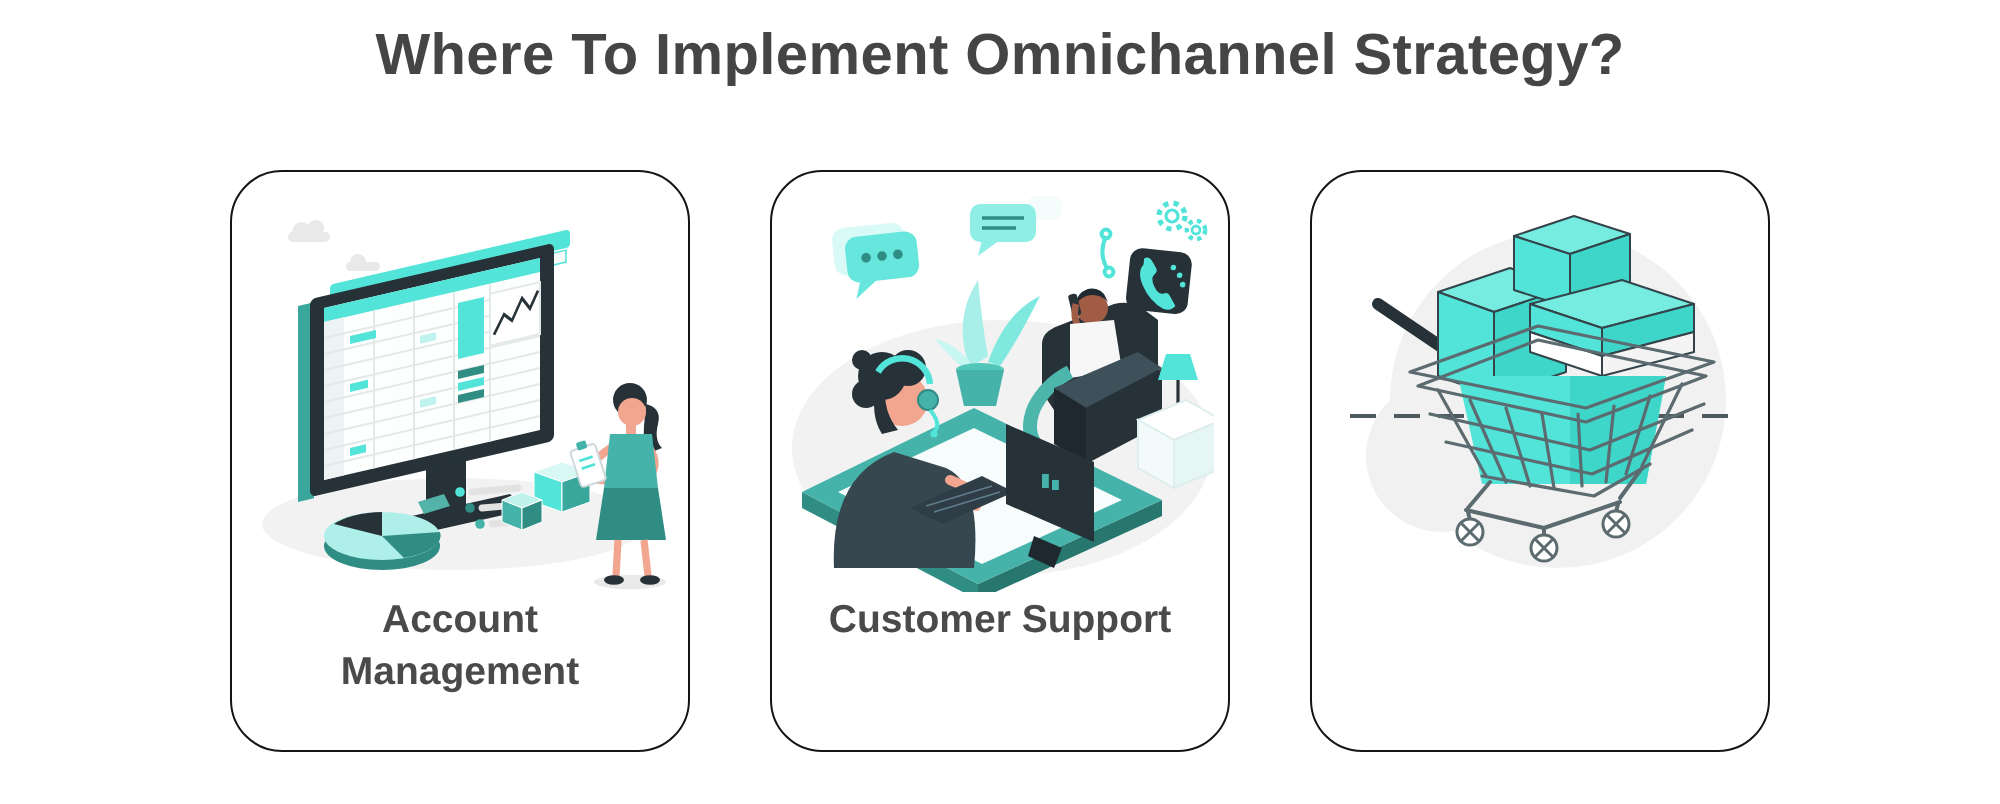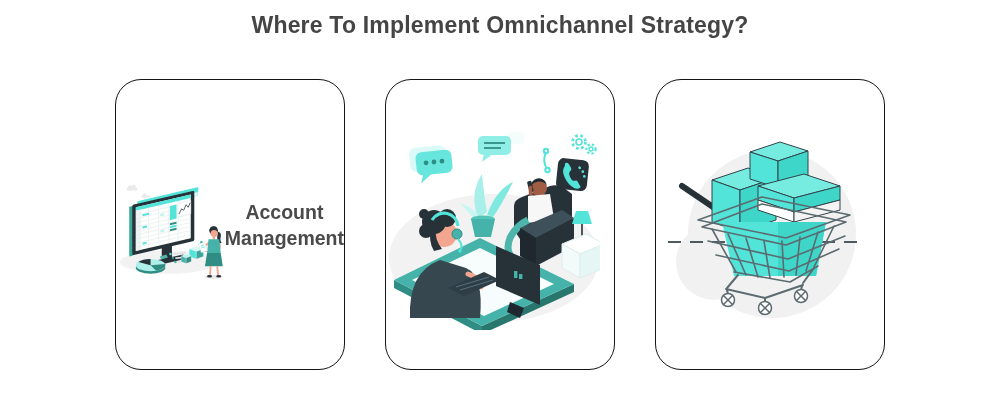--- a/index.html
+++ b/index.html
@@ -1,28 +1,28 @@
 <!DOCTYPE html>
 <html><head>
 <meta charset="utf-8">
 <style>
   html,body { margin:0; padding:0; }
   body {
     width:1000px; height:402px; background:#ffffff; overflow:hidden;
     font-family:"Liberation Sans", sans-serif;
   }
   .title {
-    text-align:center; font-size:23px; font-weight:800; color:#454545;
+    text-align:center; font-size:29px; font-weight:800; color:#454545;
     margin:12px 0 0 0; letter-spacing:.2px;
   }
   .cards { display:flex; justify-content:center; gap:40px; margin-top:40px; }
   .card {
     width:230px; height:291px; box-sizing:border-box; background:#fff;
     border:1.6px solid #141414; border-radius:26px;
-    display:flex; flex-direction:row; align-items:center;
+    display:flex; flex-direction:column; align-items:center;
   }
   .illo { width:214px; height:206px; margin-top:4px; }
   .label {
     font-size:19.5px; font-weight:700; color:#4a4a4a; text-align:center;
     line-height:1.32; margin-top:2px; max-width:175px;
   }
 </style>
 </head>
 <body>
 
@@ -237,20 +237,21 @@
       <g>
         <polygon points="62,164 98,148 114,156 78,172" fill="#2F3E46"></polygon>
         <line x1="70" y1="163" x2="103" y2="153" stroke="#607D8B" stroke-width="0.8"></line>
         <line x1="74" y1="166" x2="107" y2="156" stroke="#607D8B" stroke-width="0.8"></line>
         <polygon points="110,122 154,141 154,181 110,162" fill="#263238"></polygon>
         <rect x="128" y="147" width="3.4" height="7" fill="#45B3A9"></rect>
         <rect x="133" y="150" width="3.4" height="5" fill="#45B3A9"></rect>
         <polygon points="124,178 138,184 134,194 121,188" fill="#1E282E"></polygon>
       </g>
     </svg>
+    <div class="label">Customer Support</div>
   </div>
 
   <div class="card">
     <svg class="illo" viewBox="0 0 214 206">
       <g fill="#F1F1F1">
         <circle cx="116" cy="110" r="84"></circle>
         <circle cx="58" cy="138" r="38"></circle>
       </g>
       <line x1="12" y1="118" x2="206" y2="118" stroke="#4E5A5E" stroke-width="2" stroke-dasharray="13 9"></line>
 

